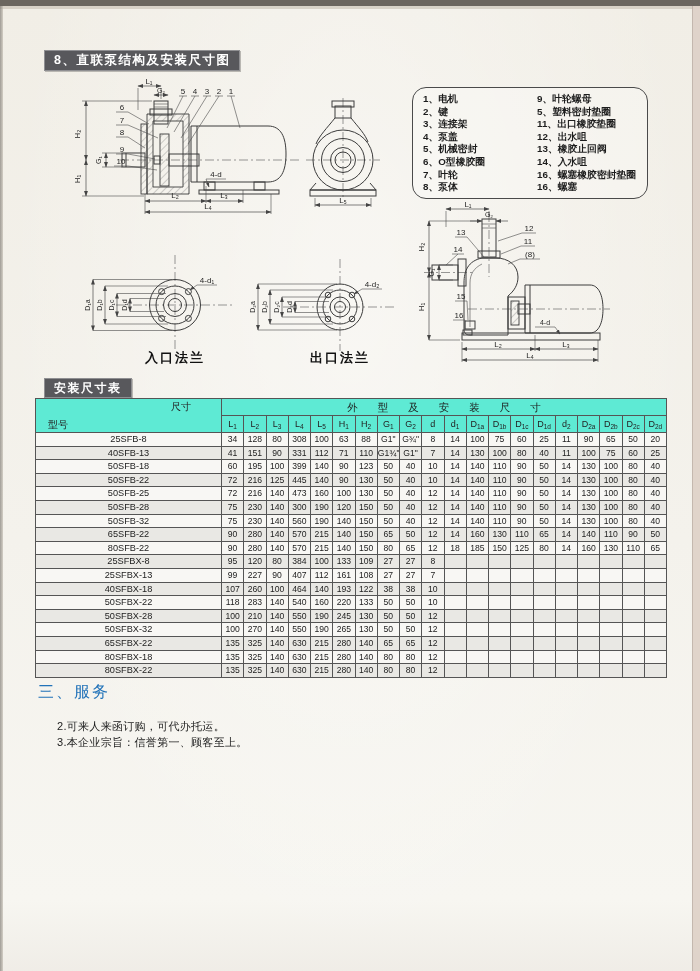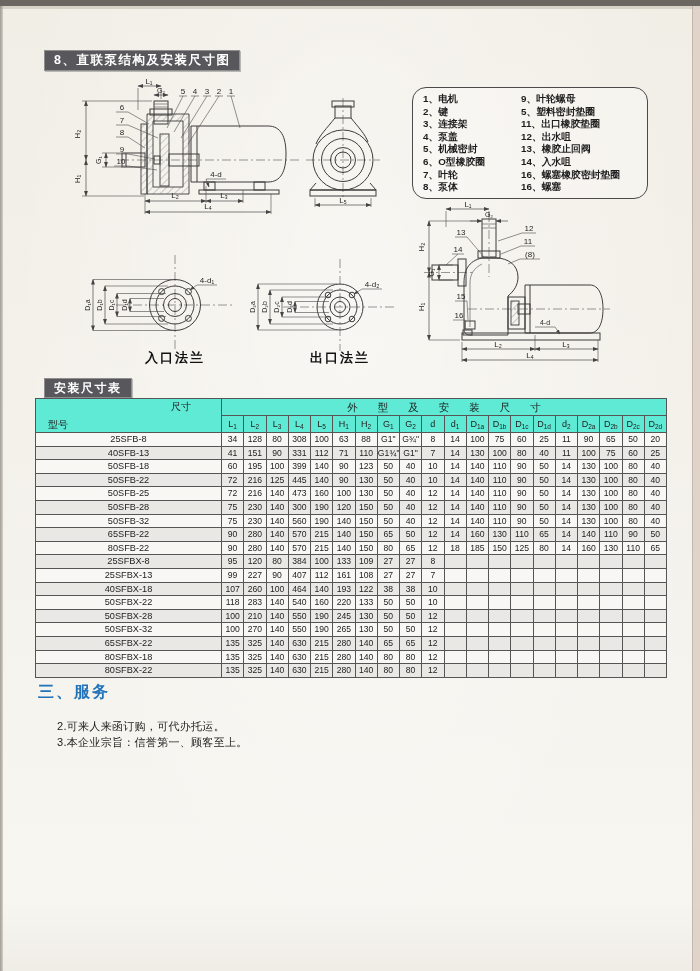--- a/index.html
+++ b/index.html
@@ -11,21 +11,21 @@
   .edge-top{position:absolute;left:0;top:0;width:100%;height:3px;background:#cfc8bc;opacity:.75;}
   .edge-left{position:absolute;left:0;top:0;width:3px;height:100%;background:linear-gradient(to right,#74706a,#c2bcb1);opacity:.65;}
   .edge-right{position:absolute;right:0;top:0;width:7px;height:100%;background:#ded1c7;border-left:1px solid #bfb2a8;opacity:.9;}
   .edge-bottom{position:absolute;left:0;bottom:0;width:100%;height:6px;background:linear-gradient(#9b93a0,#433e4e);}
   .bar{position:absolute;background:#58585c;color:#fff;font-weight:bold;letter-spacing:1.5px;
     display:flex;align-items:center;padding:0 9px;border:1px solid #8f8f92;box-shadow:1px 1px 0 #b9b7b2;}
   .bar1{left:44px;top:44px;height:19px;font-size:12.5px;}
   .bar2{left:44px;top:372px;height:18px;font-size:12px;}
   .fig{position:absolute;overflow:visible;}
   .parts-box{position:absolute;left:412px;top:81px;width:236px;height:112px;border:1.3px solid #4a4a4a;
-    border-radius:14px;padding:5px 10px;box-sizing:border-box;display:flex;gap:8px;background:rgba(255,255,255,.25);}
+    border-radius:14px;padding:5px 10px;box-sizing:border-box;display:flex;gap:24px;background:rgba(255,255,255,.25);}
   .parts-box ul{list-style:none;margin:0;padding:0;font-size:9.8px;line-height:12.6px;font-weight:bold;color:#1d1d1d;white-space:nowrap;}
   .parts-box ul:first-child{width:90px;}
   
   .s{stroke:#3c3c3c;stroke-width:1;fill:none;}
   .x{stroke:#4a4a4a;stroke-width:.6;fill:none;}
   .cl{stroke:#555;stroke-width:.6;stroke-dasharray:9 3 2 3;fill:none;}
   .h{fill:url(#hat);stroke:#3c3c3c;stroke-width:.9;fill-rule:evenodd;}
   .d{stroke:#4a4a4a;stroke-width:.7;fill:none;}
   text{fill:#1f1f1f;font-size:8px;font-family:"Liberation Sans","DejaVu Sans",sans-serif;}
   .tc{text-anchor:middle;}
@@ -39,21 +39,21 @@
   .dim-table thead th{height:16px;line-height:16px;background:#5eead4;font-size:9px;}
   .dim-table thead .group-h{font-size:10.5px;letter-spacing:20px;text-indent:20px;color:#1c1c1c;}
   .dim-table tbody tr:nth-child(even){background:#e9e8e4;}
   .dim-table tbody th{font-size:9.2px;}
   .dim-table sub{font-size:6.5px;line-height:0;vertical-align:-2px;}
   .corner{position:relative;background:
     linear-gradient(to bottom right, rgba(0,0,0,0) calc(50% - .6px), #555 calc(50% - .6px), #555 calc(50% + .6px), rgba(0,0,0,0) calc(50% + .6px)) #e7e6e2;}
   .corner-top{position:absolute;top:0;right:30px;font-size:10px;line-height:15px;}
   .corner-bottom{position:absolute;bottom:0;left:12px;font-size:10px;line-height:15px;}
   
-  .service-title{position:absolute;left:38px;top:676px;color:#2273b9;font-size:16px;font-weight:bold;letter-spacing:2px;}
+  .service-title{position:absolute;left:38px;top:676px;color:#2273b9;font-size:16px;font-weight:normal;letter-spacing:2px;}
   .service-item{position:absolute;left:57px;font-size:11px;color:#1c1c1c;letter-spacing:.3px;white-space:nowrap;}
 </style>
 </head>
 <body>
 
 <div class="page">
   <div class="edge-top"></div>
 
   <svg width="0" height="0" style="position:absolute" aria-hidden="true">
     <defs>

